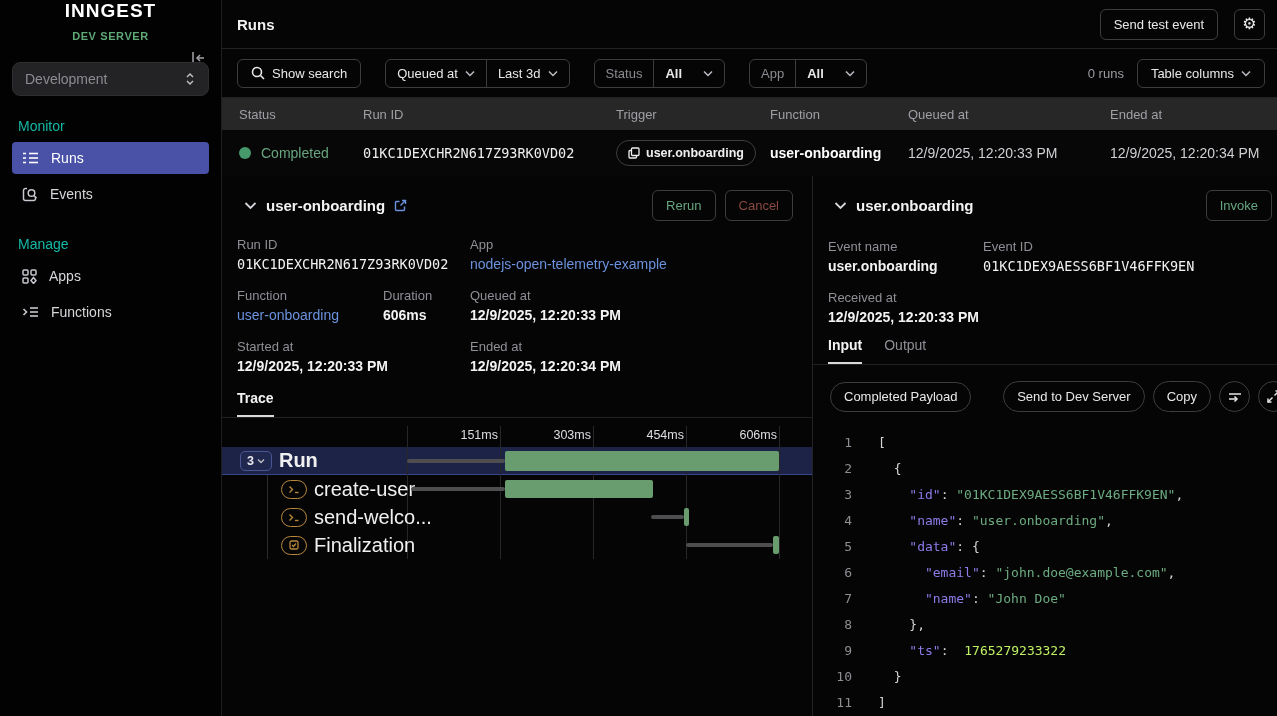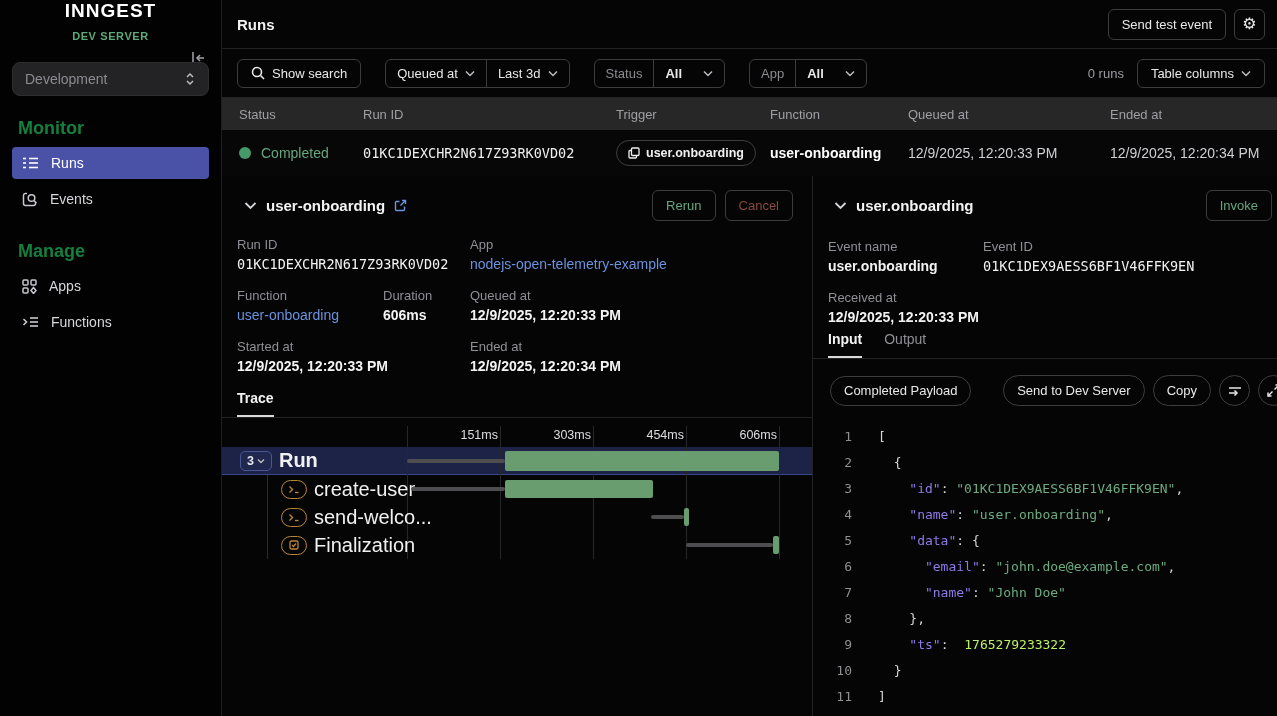--- a/index.html
+++ b/index.html
@@ -11,33 +11,33 @@
   .sidebar { width:222px; min-width:222px; background:#020203; border-right:1px solid #1e1e1f;
     display:flex; flex-direction:column; padding:0 12px; }
   .logo-row { display:flex; align-items:center; height:56px; gap:8px; padding:0 2px;flex-direction:column; }
   .logo { color:#fff; font-size:19px; font-weight:bold; letter-spacing:1px; }
   .brand-sub { color:#5fa878; font-size:11px; font-weight:bold; letter-spacing:.6px; }
   .collapse-btn { margin-left:auto; background:none; border:none; color:#9c9ca3; cursor:pointer;
     display:flex; align-items:center; }
   .env-select { display:flex; align-items:center; justify-content:space-between;
     background:#232326; border:1px solid #2e2e31; border-radius:8px; height:34px;
     padding:0 12px; color:#8b8b92; font-size:14px; width:100%; margin-top:6px; cursor:pointer; }
-  .nav-label { color:#15803d; font-size:18px; margin:22px 6px 8px 6px;font-weight:bold; }
+  .nav-label { color:#14b8a6; font-size:14px; margin:22px 6px 8px 6px; }
   .nav-item { display:flex; align-items:center; gap:12px; height:32px; border-radius:4px;
     padding:0 10px; color:#d7d7db; font-size:14px; cursor:pointer; margin-bottom:4px; }
   .nav-item.active { background:#4a52a8; color:#fff; }
   .nav-item .nicon { display:flex; align-items:center; color:#c7c7cd; }
   .nav-item.active .nicon { color:#fff; }
 
   
   .main { flex:1; display:flex; flex-direction:column; min-width:0; }
   .topbar { height:49px; display:flex; align-items:center; padding:0 12px 0 15px;
     border-bottom:1px solid #222224; }
   .page-title { font-size:15px; color:#f1f1f1; font-weight:bold; }
-  .topbar-actions { margin-left:auto; display:flex; gap:8px; align-items:center; }
+  .topbar-actions { margin-left:auto; display:flex; gap:16px; align-items:center; }
   .btn { display:inline-flex; align-items:center; gap:7px; background:transparent;
     border:1px solid #3d3d40; border-radius:6px; color:#e8e8e8; font-size:13px;
     height:31px; padding:0 13px; cursor:pointer; font-family:inherit; }
   .icon-btn { width:31px; padding:0; justify-content:center; }
   .gear-glyph { font-size:16px; color:#e8e8e8; line-height:1; }
 
   .filterbar { height:49px; display:flex; align-items:center; padding:0 12px 0 15px;
     border-bottom:1px solid #222224; gap:24px; }
   .fgroup { display:inline-flex; align-items:stretch; border:1px solid #3d3d40; border-radius:6px;
     height:29px; overflow:hidden; }
@@ -505,21 +505,21 @@
               <div class="m-label">Event ID</div>
               <div class="m-value mono">01KC1DEX9AESS6BF1V46FFK9EN</div>
             </div>
           </div>
           <div>
             <div class="m-label">Received at</div>
             <div class="m-value">12/9/2025, 12:20:33 PM</div>
           </div>
         </div>
 
-        <div class="tabbar" style="text-align:right;">
+        <div class="tabbar" style="margin-top:6px;text-align:right;">
           <span class="tab active">Input</span>
           <span class="tab">Output</span>
         </div>
 
         <div class="payload-bar">
           <button class="btn chip-btn">Completed Payload</button>
           <div class="payload-actions">
             <button class="btn pill">Send to Dev Server</button>
             <button class="btn pill">Copy</button>
             <button class="btn pill icon-btn">

